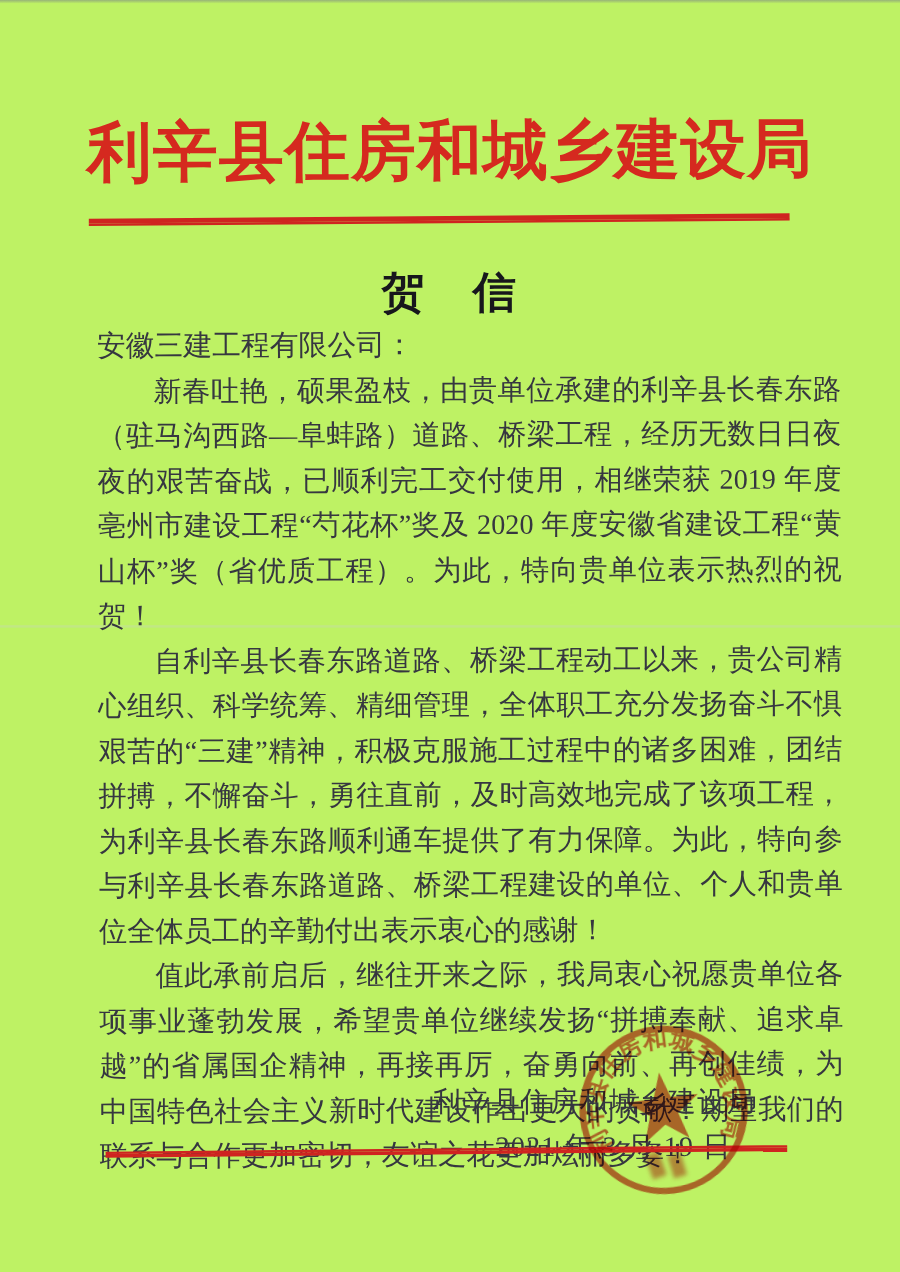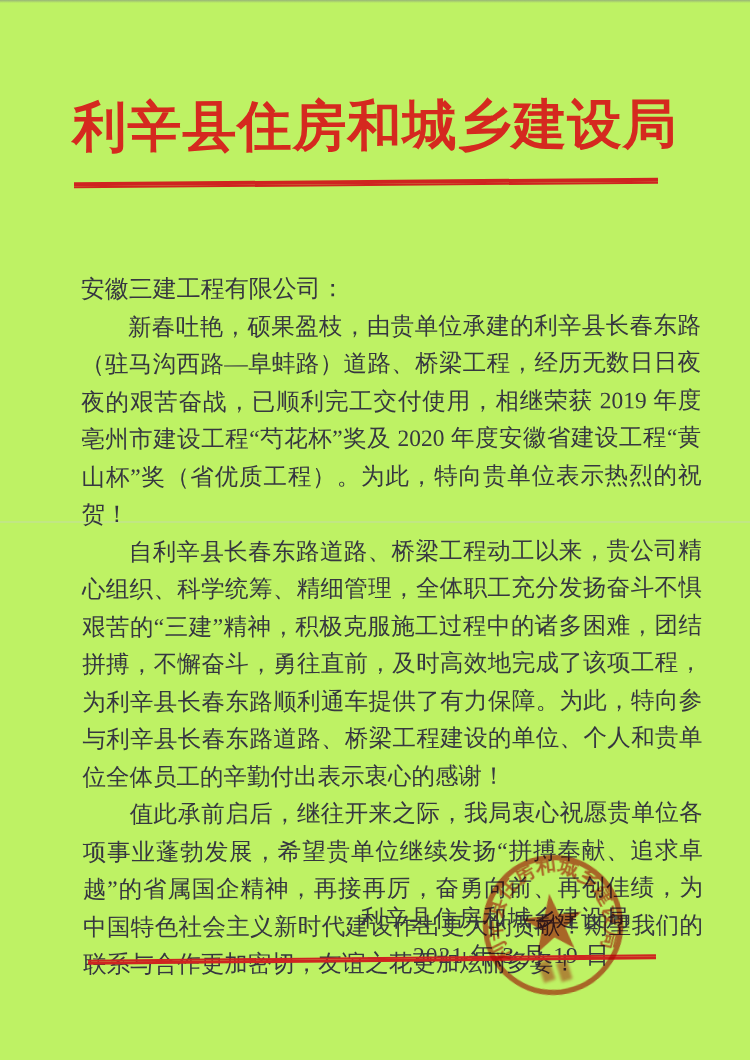--- a/index.html
+++ b/index.html
@@ -84,20 +84,21 @@
 <div class="page">
 
   <div class="scan-edge-top"></div>
   <div class="scan-streak"></div>
 
   <header>
     <h1 class="agency">利辛县住房和城乡建设局</h1>
     <div class="rule rule-top"></div>
   </header>
 
+  <h2 class="letter-title">贺　信</h2>
 
   <section class="body-text">
     <p class="salutation">安徽三建工程有限公司：</p>
     <p class="para">新春吐艳，硕果盈枝，由贵单位承建的利辛县长春东路（驻马沟西路—阜蚌路）道路、桥梁工程，经历无数日日夜夜的艰苦奋战，已顺利完工交付使用，相继荣获 2019 年度亳州市建设工程“芍花杯”奖及 2020 年度安徽省建设工程“黄山杯”奖（省优质工程）。为此，特向贵单位表示热烈的祝贺！</p>
     <p class="para">自利辛县长春东路道路、桥梁工程动工以来，贵公司精心组织、科学统筹、精细管理，全体职工充分发扬奋斗不惧艰苦的“三建”精神，积极克服施工过程中的诸多困难，团结拼搏，不懈奋斗，勇往直前，及时高效地完成了该项工程，为利辛县长春东路顺利通车提供了有力保障。为此，特向参与利辛县长春东路道路、桥梁工程建设的单位、个人和贵单位全体员工的辛勤付出表示衷心的感谢！</p>
     <p class="para">值此承前启后，继往开来之际，我局衷心祝愿贵单位各项事业蓬勃发展，希望贵单位继续发扬“拼搏奉献、追求卓越”的省属国企精神，再接再厉，奋勇向前、再创佳绩，为中国特色社会主义新时代建设作出更大的贡献！期望我们的联系与合作更加密切，友谊之花更加炫丽多姿！</p>
   </section>
 
   <div class="signature">利辛县住房和城乡建设局</div>
 

